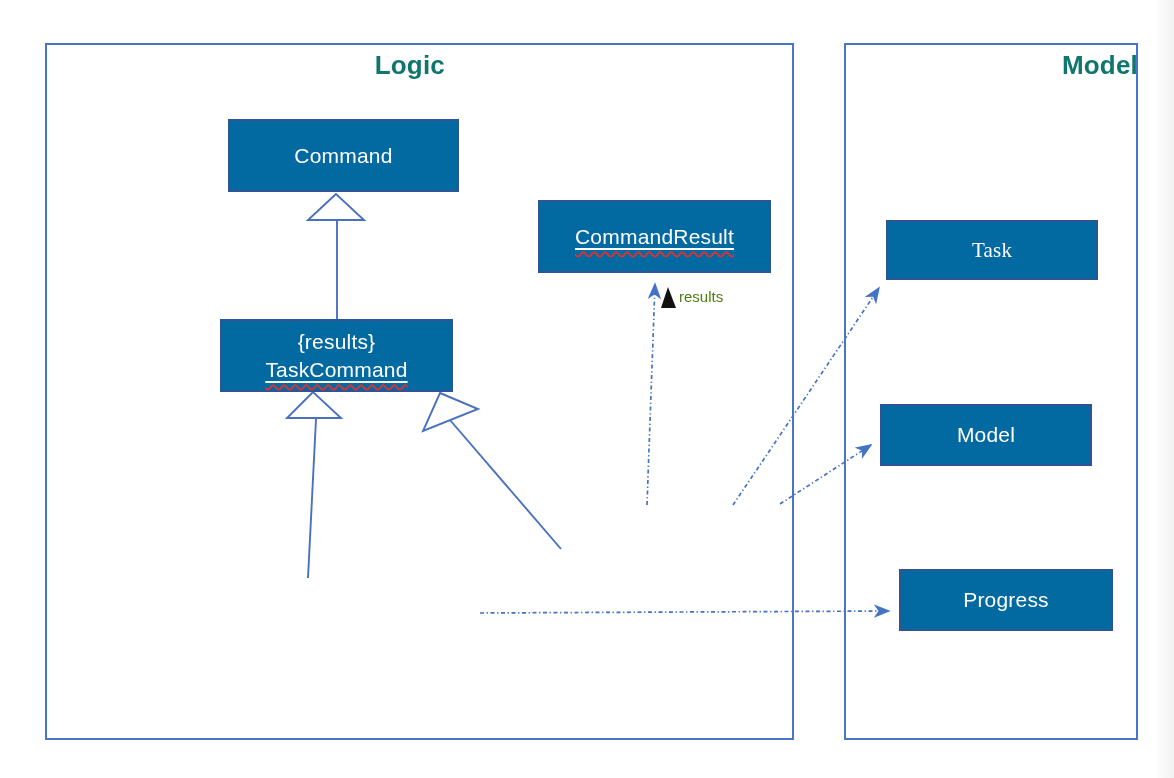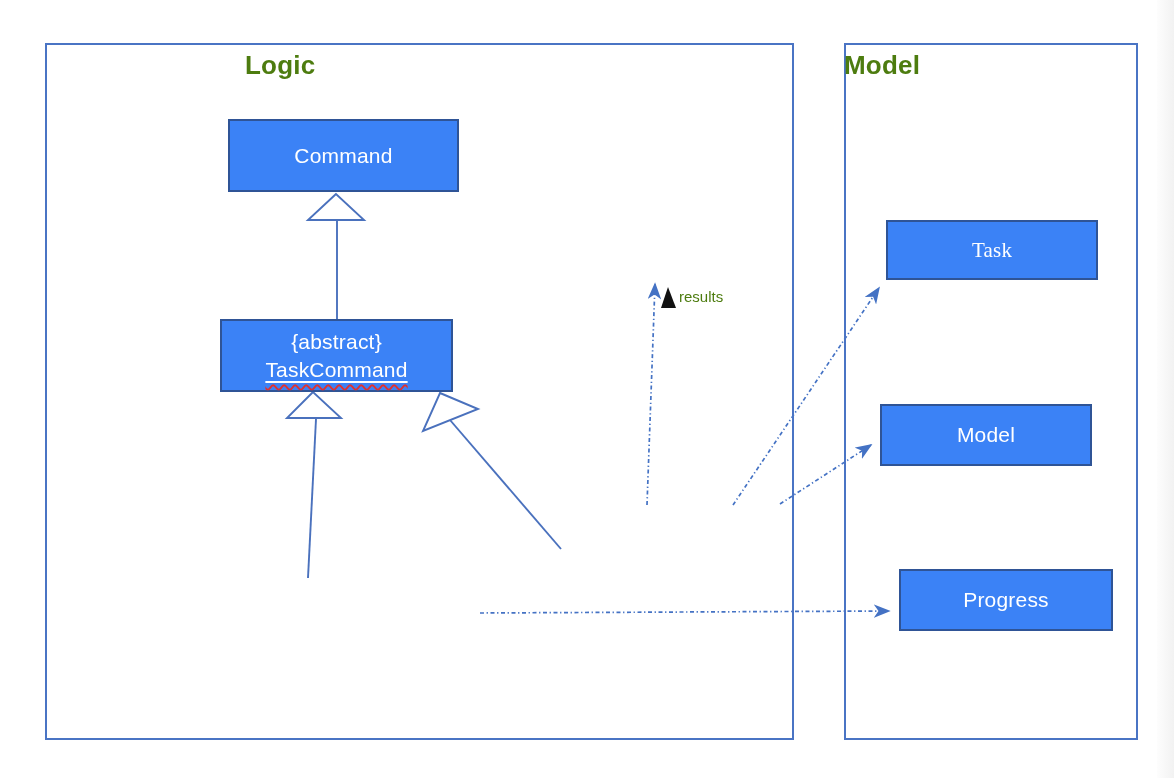--- a/index.html
+++ b/index.html
@@ -6,25 +6,25 @@
   .stage {
     position:relative; width:1174px; height:778px; background:#ffffff;
     font-family:"Liberation Sans", sans-serif; overflow:hidden;
   }
   .edge-strip {
     position:absolute; top:0; height:778px; left:1157px; width:17px;
     background:linear-gradient(to right,#fdfdfd,#f2f2f2);
   }
   .container { position:absolute; border:2px solid #4a74c4; box-sizing:border-box; }
   .container-title {
-    position:absolute; font-weight:bold; font-size:26px; color:#4d7c0f;
-    text-align:left; letter-spacing:0.2px;
+    position:absolute; font-weight:bold; font-size:26px; color:#0f766e;
+    text-align:right; letter-spacing:0.2px;
   }
   .cbox {
-    position:absolute; box-sizing:border-box; background:#3b82f6;
+    position:absolute; box-sizing:border-box; background:#0369a1;
     border:2px solid #2f5496; color:#ffffff; display:flex; flex-direction:column;
     align-items:center; justify-content:center; font-size:21px; line-height:28px;
     text-align:center; letter-spacing:0.2px;
   }
   .wavy { text-decoration: underline wavy #e03131 2px; text-underline-offset:7px; }
   .u    { text-decoration: underline solid #ffffff 1.5px; text-underline-offset:4px; }
   .results-label { position:absolute; left:679px; top:288px; color:#4d7c0f; font-size:15px; }
   svg.connectors { position:absolute; left:0; top:0; width:1174px; height:778px; }
   .dashline { stroke:#4472c4; stroke-width:1.7; fill:none; stroke-dasharray:4 2.6 1.3 2.6; }
   .solidline { stroke:#4a71bd; stroke-width:1.9; fill:none; }
@@ -65,23 +65,26 @@
   <div class="container" style="left:45px; top:43px; width:749px; height:697px;"></div>
   <div class="container-title" style="left:245px; top:50px; width:200px;">Logic</div>
 
   <div class="container" style="left:844px; top:43px; width:294px; height:697px;"></div>
   <div class="container-title" style="left:844px; top:50px; width:294px;">Model</div>
 
   <div class="cbox" style="left:228px; top:119px; width:231px; height:73px;">
     <span>Command</span>
   </div>
 
+  <div class="cbox" style="left:538px; top:200px; width:233px; height:73px;">
+    <span class="wavy"><span class="u">CommandResult</span></span>
+  </div>
 
   <div class="cbox" style="left:220px; top:319px; width:233px; height:73px;">
-    <span>{abstract}</span>
+    <span>{results}</span>
     <span class="wavy"><span class="u">TaskCommand</span></span>
   </div>
 
 
 
   <div class="cbox" style="left:886px; top:220px; width:212px; height:60px;font-family:Liberation Serif, serif;">
     <span>Task</span>
   </div>
 
   <div class="cbox" style="left:880px; top:404px; width:212px; height:62px;">

